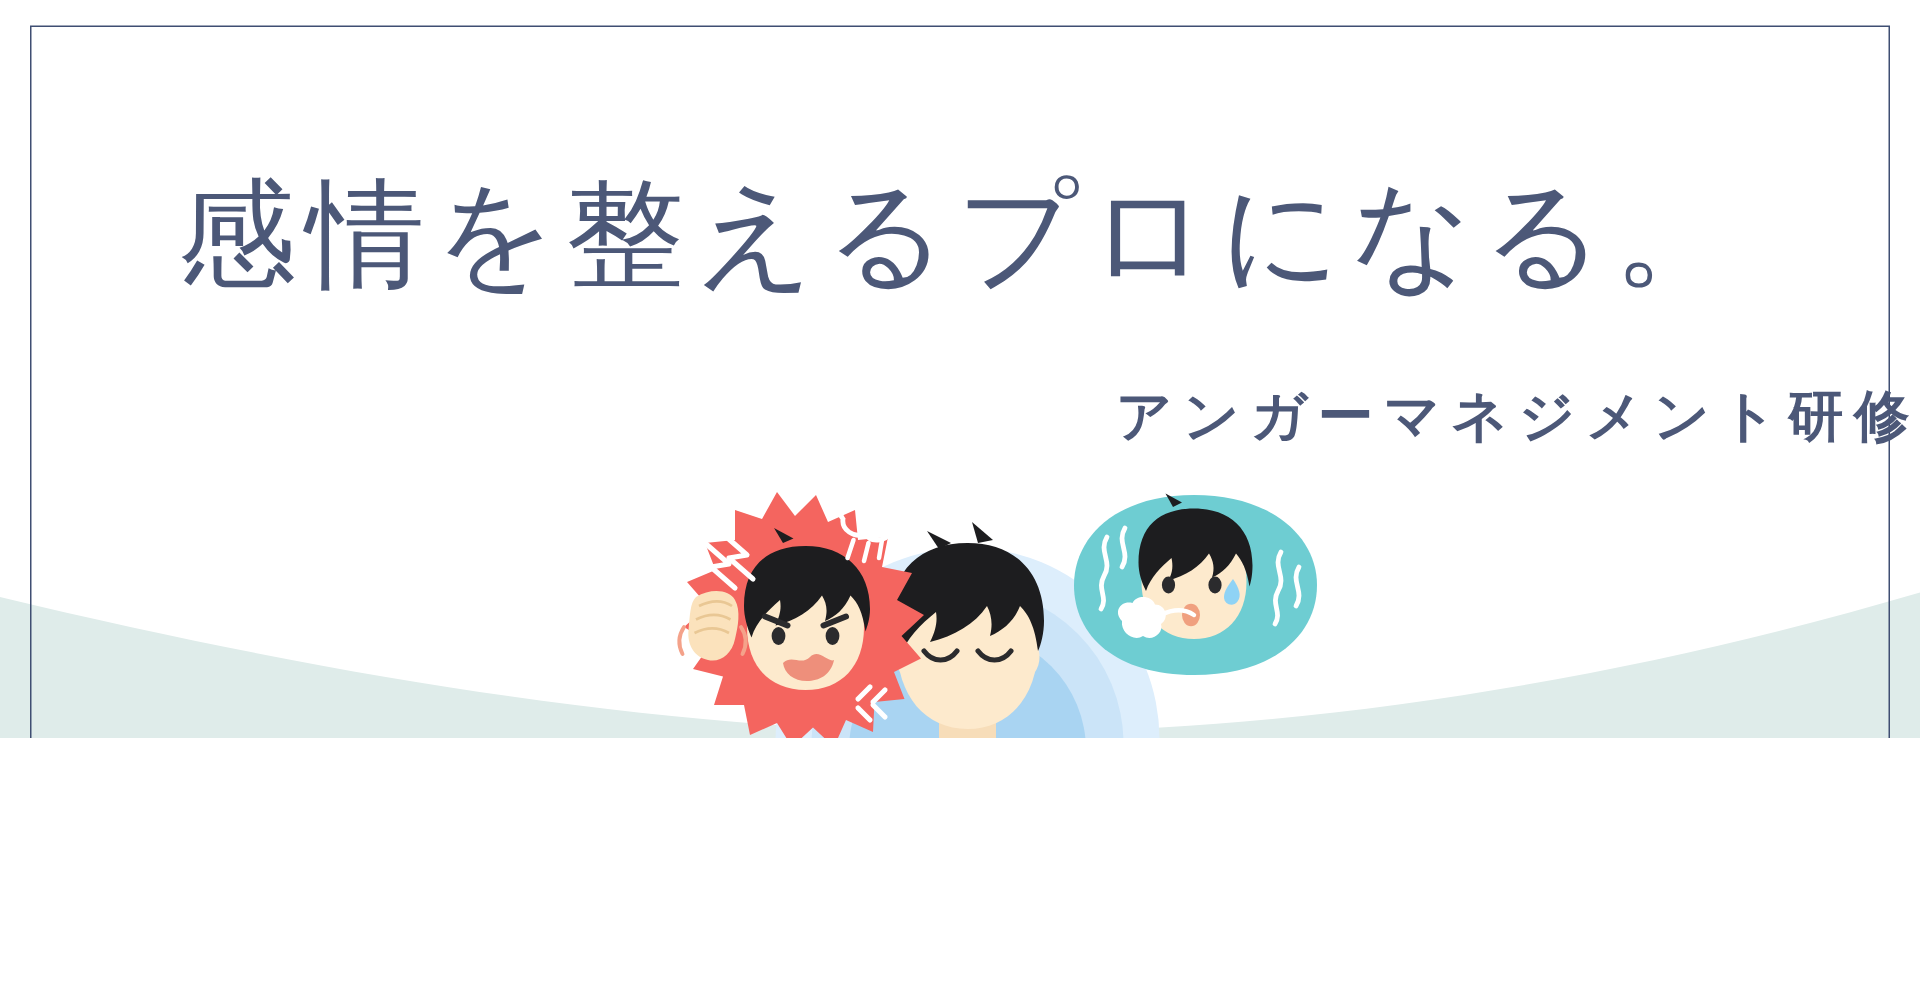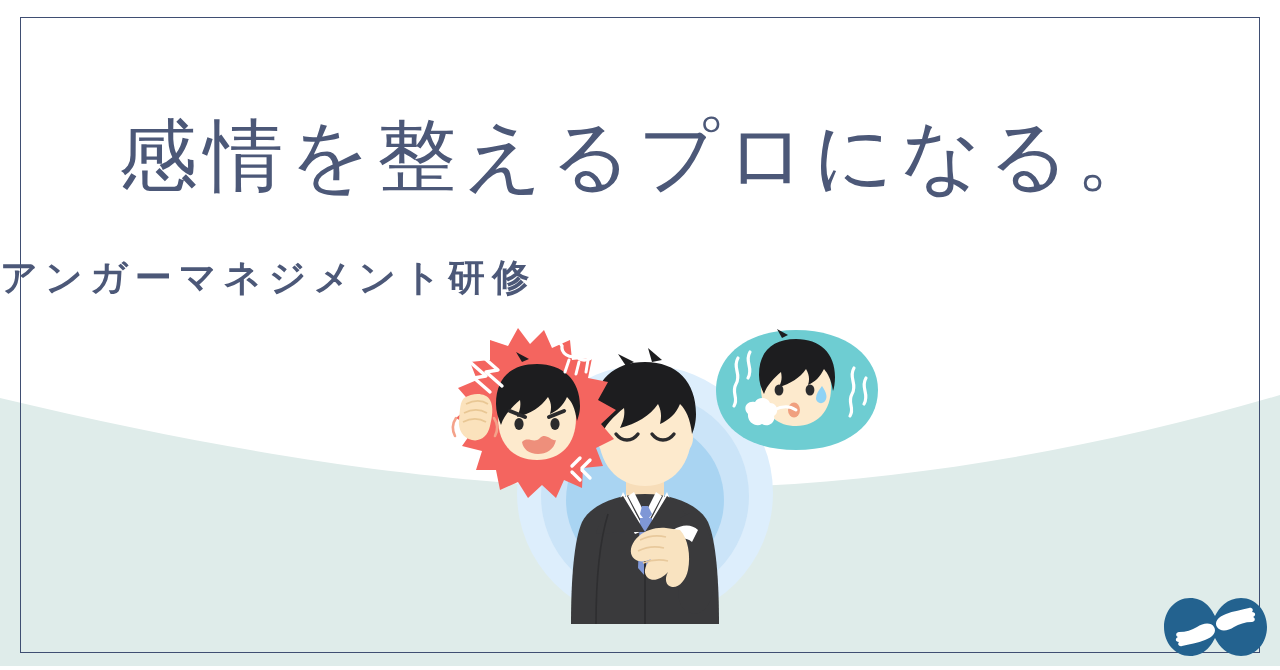--- a/index.html
+++ b/index.html
@@ -3,21 +3,21 @@
 <meta charset="utf-8">
 <style>
   html, body {
     margin: 0;
     padding: 0;
     background: #ffffff;
   }
   #slide {
     position: relative;
     width: 1280px;
-    height: 666px;
+    height: 492px;
     overflow: hidden;
     background: #ffffff;
     font-family: "Liberation Sans", "DejaVu Sans", sans-serif;
   }
   
   .bg-curve {
     position: absolute;
     left: 0; top: 0;
     width: 1280px; height: 670px;
     display: block;
@@ -45,21 +45,21 @@
     line-height: 1.0;
     letter-spacing: 0.085em;
     font-weight: 400;
     white-space: nowrap;
   }
   .subtitle {
     position: absolute;
     left: 0;
     top: 259px;
     width: 1280px;
-    text-align: left;
+    text-align: right;
     color: #4c5878;
     font-size: 37px;
     line-height: 1.0;
     letter-spacing: 0.19em;
     font-weight: 700;
     white-space: nowrap;
   }
   
   .illus {
     position: absolute;

